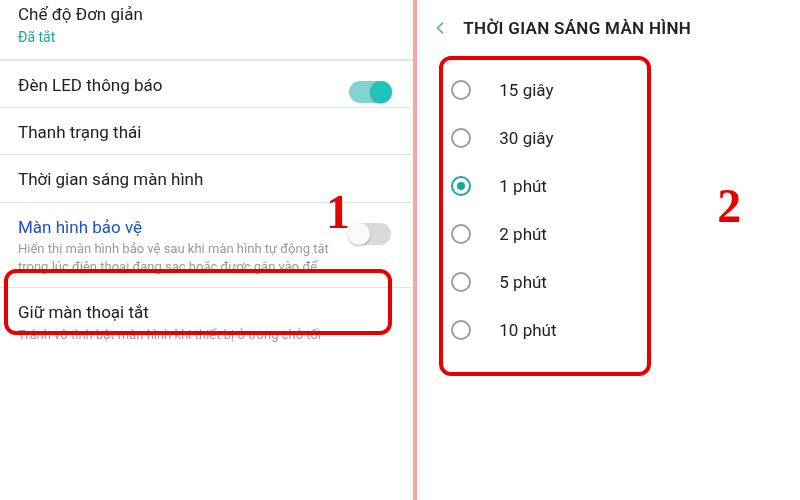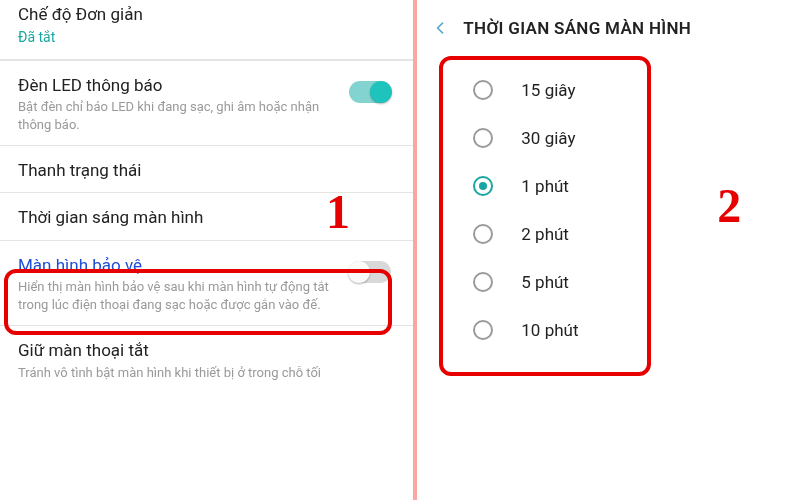--- a/index.html
+++ b/index.html
@@ -32,21 +32,21 @@
   .hl { position:absolute; border:4px solid #e60000; border-radius:12px; pointer-events:none; }
   .step-num { position:absolute; font-size:48px; font-weight:700; color:#e60000; font-family: Georgia, 'Times New Roman', serif; pointer-events:none; }
 
   
   .hdr { display:flex; align-items:center; padding: 14px 14px 14px 10px; }
   .back { width:28px; height:28px; display:flex; align-items:center; justify-content:center; color:#5ea7c8; }
   .back svg { width:16px; height:16px; stroke:#5ea7c8; stroke-width:2.4; fill:none; }
   .hdr-title { font-size:17px; font-weight:600; color:#222; margin-left:8px; letter-spacing:.3px; }
 
   
-  .rlist { padding: 10px 0 0 0; margin-left: 22px; }
+  .rlist { padding: 10px 0 0 0; }
   .ritem { display:flex; align-items:center; padding: 14px 0 14px 34px; }
   .radio { width:20px; height:20px; border-radius:50%; border:2px solid #9a9a9a; margin-right:28px; position:relative; flex-shrink:0; }
   .radio.selected { border-color:#1aa6a0; }
   .radio.selected::after { content:""; position:absolute; inset:4px; border-radius:50%; background:#1aa6a0; }
   .rlabel { font-size:17px; color:#222; }
 
   
   .row.partial-bottom { padding-bottom: 2px; }
 </style>
 </head>
@@ -59,21 +59,20 @@
     <div class="row first-row">
       <div class="row-title">Chế độ Đơn giản</div>
       <div class="row-sub teal">Đã tắt</div>
     </div>
     <div class="divider"></div>
 
     <div class="divider"></div>
 
     <div class="row">
       <div class="row-title">Đèn LED thông báo</div>
-      <div class="desc">Bật đèn chỉ báo LED khi đang sạc, ghi âm hoặc nhận thông báo.</div>
       <div class="toggle on">
         <div class="track"></div>
         <div class="knob"></div>
       </div>
     </div>
     <div class="divider"></div>
 
     <div class="row">
       <div class="row-title">Thanh trạng thái</div>
     </div>

